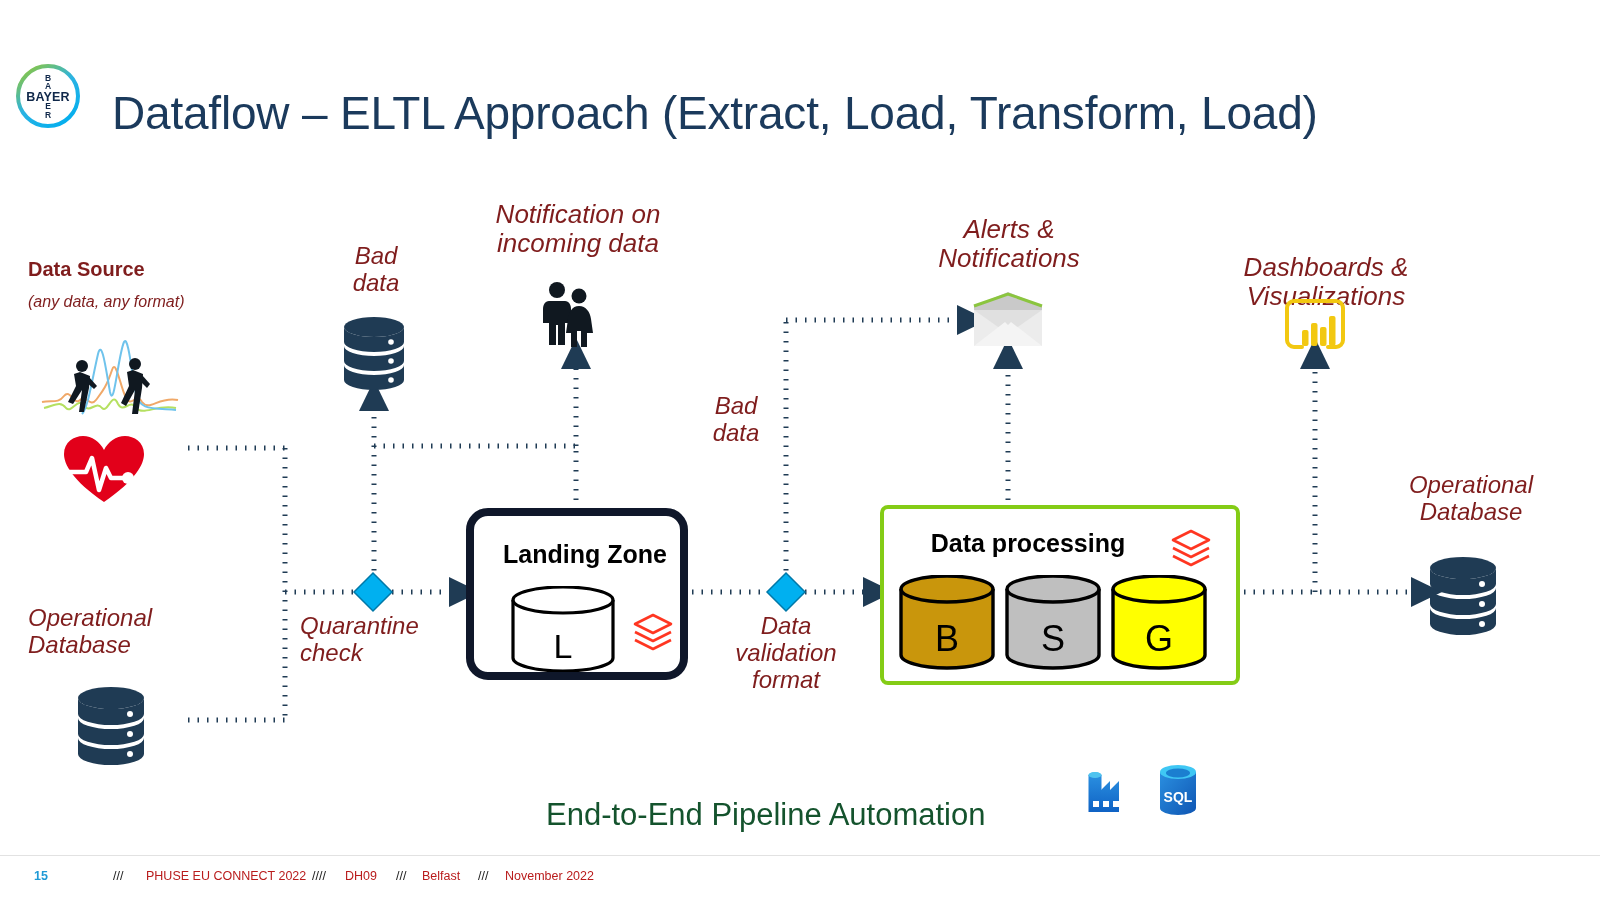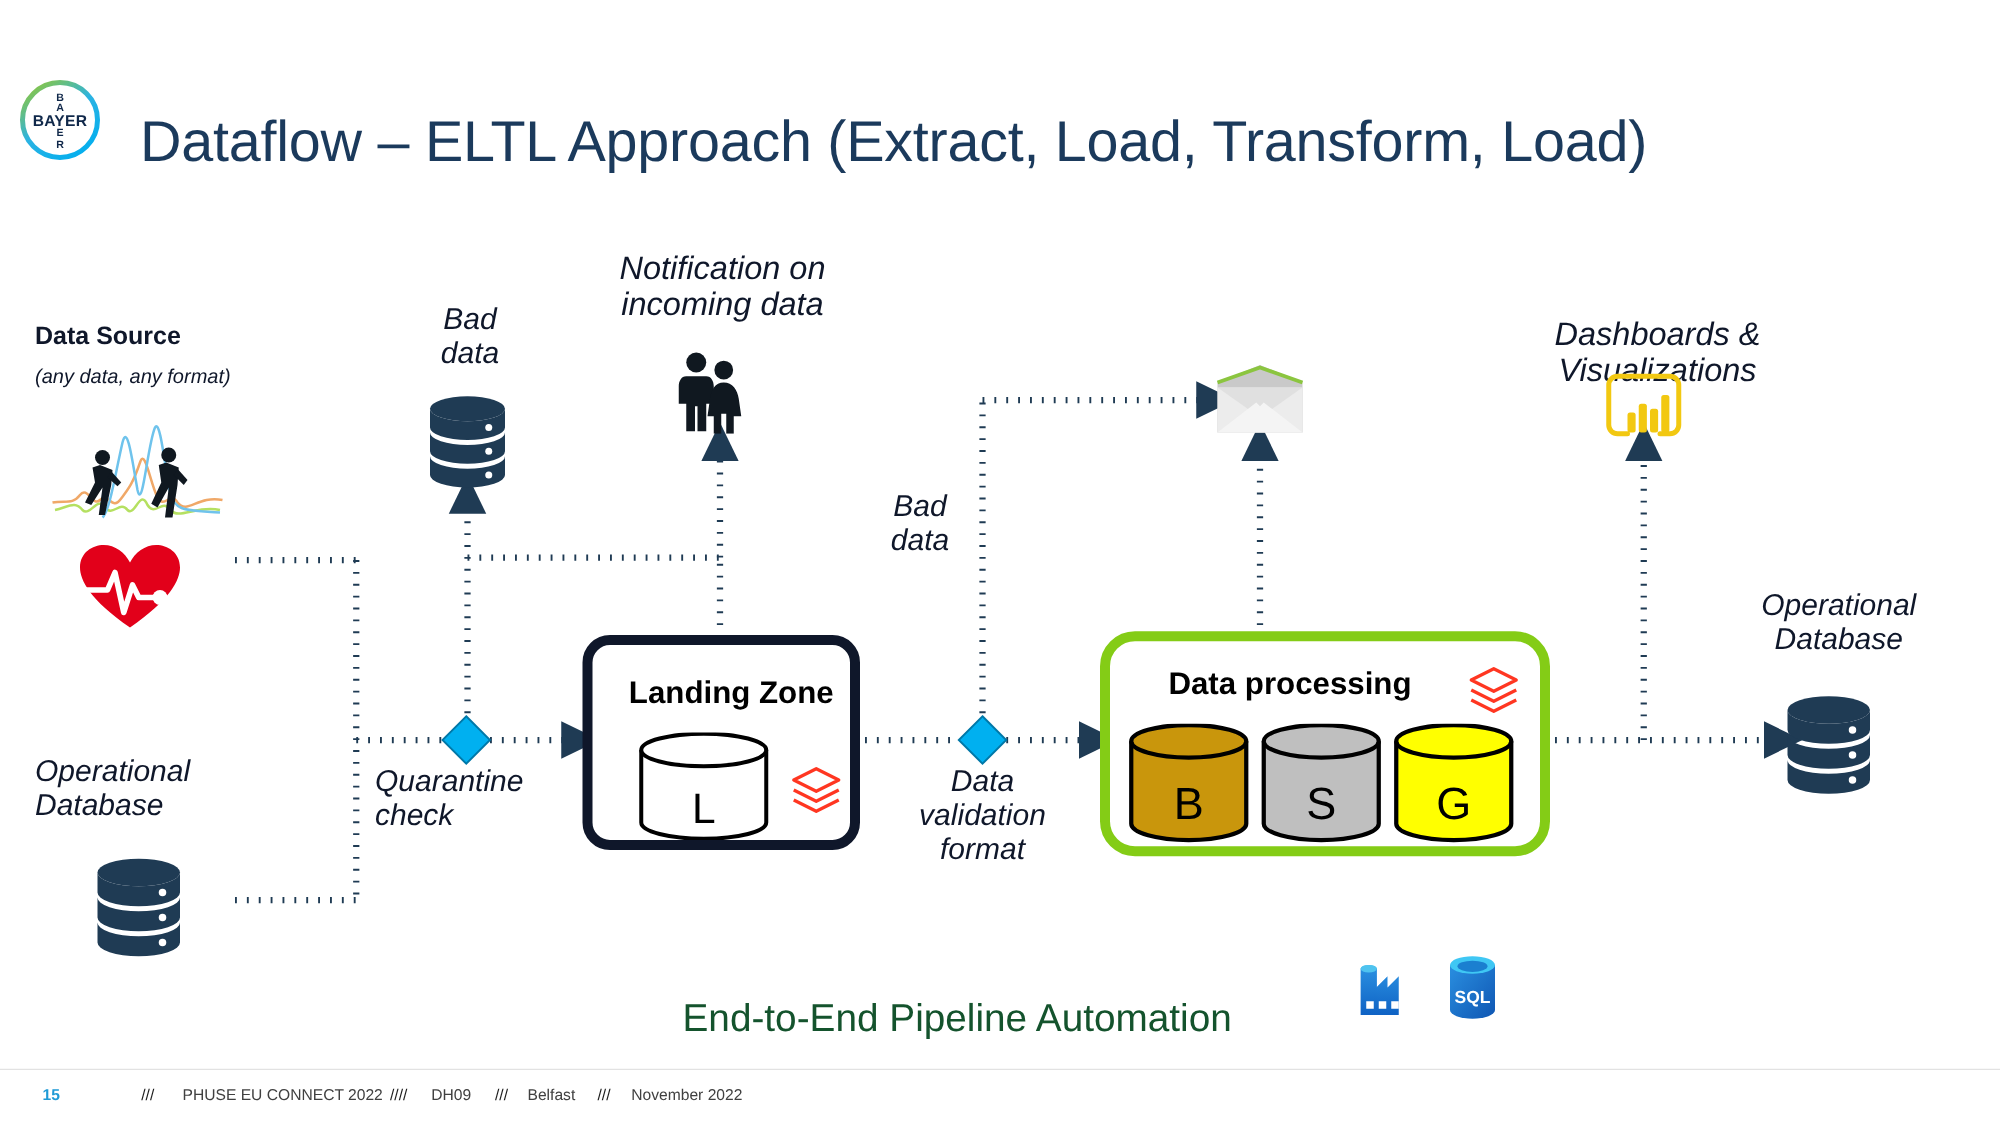--- a/index.html
+++ b/index.html
@@ -14,21 +14,21 @@
   #bayer-logo{position:absolute;left:14px;top:62px;width:68px;height:68px;}
 
   
   #slide-title{
     position:absolute;left:112px;top:62px;
     font-size:46px;color:#1b3a5c;letter-spacing:-0.2px;
     white-space:nowrap;font-weight:400;margin-top:24px;
   }
 
   
-  .lbl{position:absolute;color:#0f172a;line-height:1.12;}
+  .lbl{position:absolute;color:#7f1d1d;line-height:1.12;}
   .italic{font-style:italic;}
   .center{text-align:center;}
 
   
   #data-source-title{left:28px;top:258px;font-size:20px;font-weight:bold;}
   #data-source-sub{left:28px;top:293px;font-size:16px;font-style:italic;}
 
   #gait-icon{position:absolute;left:40px;top:330px;width:140px;height:90px;}
   #heart-icon{position:absolute;left:62px;top:434px;width:84px;height:72px;}
 
@@ -59,21 +59,21 @@
   #dv-label{left:712px;top:613px;font-size:24px;font-style:italic;width:148px;text-align:center;}
   #bad-data-label-2{left:690px;top:393px;font-size:24px;font-style:italic;width:92px;text-align:center;}
 
   
   #alerts-label{left:900px;top:215px;font-size:26px;font-style:italic;width:218px;text-align:center;}
   #envelope-icon{position:absolute;left:972px;top:292px;width:72px;height:56px;}
 
   
   #data-processing-box{
     position:absolute;left:880px;top:505px;width:360px;height:180px;
-    border:8px solid #84cc16;border-radius:28px;background:#fff;box-sizing:border-box;
+    border:4px solid #84cc16;border-radius:8px;background:#fff;box-sizing:border-box;
   }
   #dp-title{position:absolute;left:14px;top:20px;width:260px;text-align:center;font-size:25px;font-weight:bold;color:#000;}
   #dp-databricks{position:absolute;left:286px;top:18px;width:42px;height:46px;}
   .dp-cyl{position:absolute;top:66px;width:98px;height:96px;}
   #dp-cyl-b{left:14px;}
   #dp-cyl-s{left:120px;}
   #dp-cyl-g{left:226px;}
 
   
   #dash-label{left:1212px;top:208px;font-size:26px;font-style:italic;width:228px;text-align:center;margin-top:45px;}
@@ -84,21 +84,21 @@
   #op-db-right-icon{position:absolute;left:1428px;top:556px;width:70px;height:82px;}
 
   
   #e2e-caption{left:546px;top:798px;font-size:31px;color:#14532d;white-space:nowrap;}
   #adf-icon{position:absolute;left:1080px;top:762px;width:56px;height:56px;}
   #sql-icon{position:absolute;left:1152px;top:762px;width:52px;height:56px;}
 
   
   #footer{position:absolute;left:0;bottom:0;width:1600px;height:44px;}
   #footer-rule{position:absolute;left:0;top:0;width:1600px;height:1px;background:#e2e2e2;}
-  .ft{position:absolute;top:14px;font-size:12.5px;color:#404040;white-space:nowrap;}
+  .ft{position:absolute;top:14px;font-size:12.5px;color:#b91c1c;white-space:nowrap;}
   .ft.num{color:#1f9ad6;font-weight:bold;left:34px;}
   .ft.sep{color:#1a1a1a;}
 
   
   #flow-layer{position:absolute;left:0;top:0;width:1600px;height:899px;pointer-events:none;}
 </style>
 </head>
 <body>
 
 <div class="slide">
@@ -286,20 +286,24 @@
   <div class="lbl italic center" id="bad-data-label-2">
     <div>Bad</div>
     <div>data</div>
   </div>
   <div class="lbl italic center" id="dv-label">
     <div>Data</div>
     <div>validation</div>
     <div>format</div>
   </div>
 
+  <div class="lbl italic center" id="alerts-label">
+    <div>Alerts &amp;</div>
+    <div>Notifications</div>
+  </div>
   <div id="envelope-icon">
     <svg viewBox="0 0 72 56" width="72" height="56">
       <path d="M2,14 L36,0 L70,14 L70,54 L2,54 Z" fill="#c9c9c9"></path>
       <path d="M2,14 L36,2 L70,14" fill="none" stroke="#8bc53f" stroke-width="3"></path>
       <path d="M2,18 L70,18 L70,54 L2,54 Z" fill="#ececec"></path>
       <path d="M2,18 L36,42 L70,18" fill="#e0e0e0"></path>
       <path d="M2,54 L33,30 L36,33 L39,30 L70,54 Z" fill="#f4f4f4"></path>
     </svg>
   </div>
 

